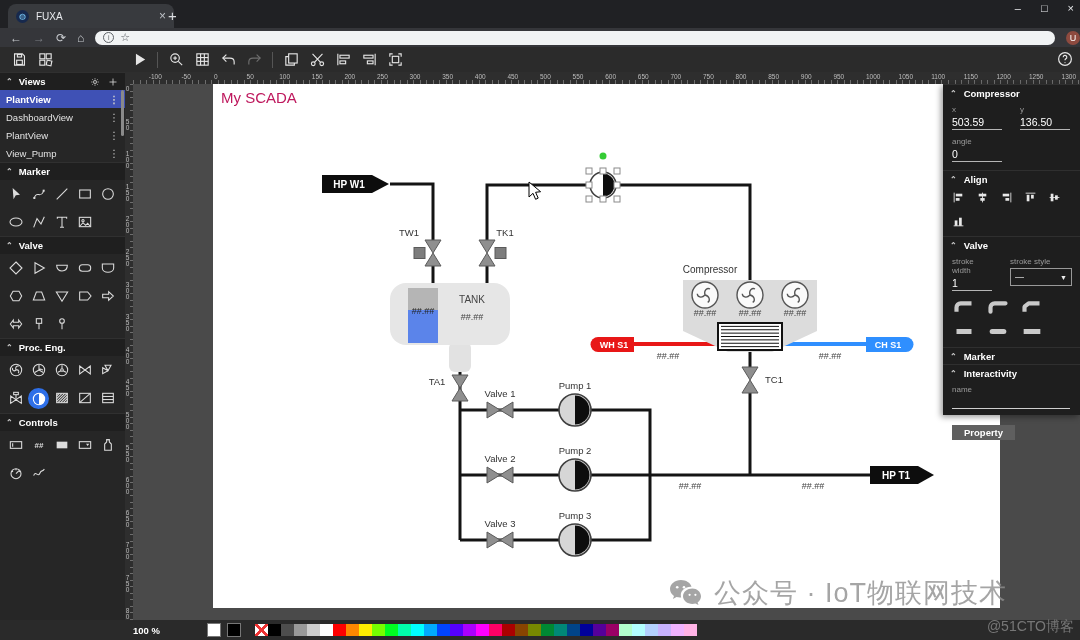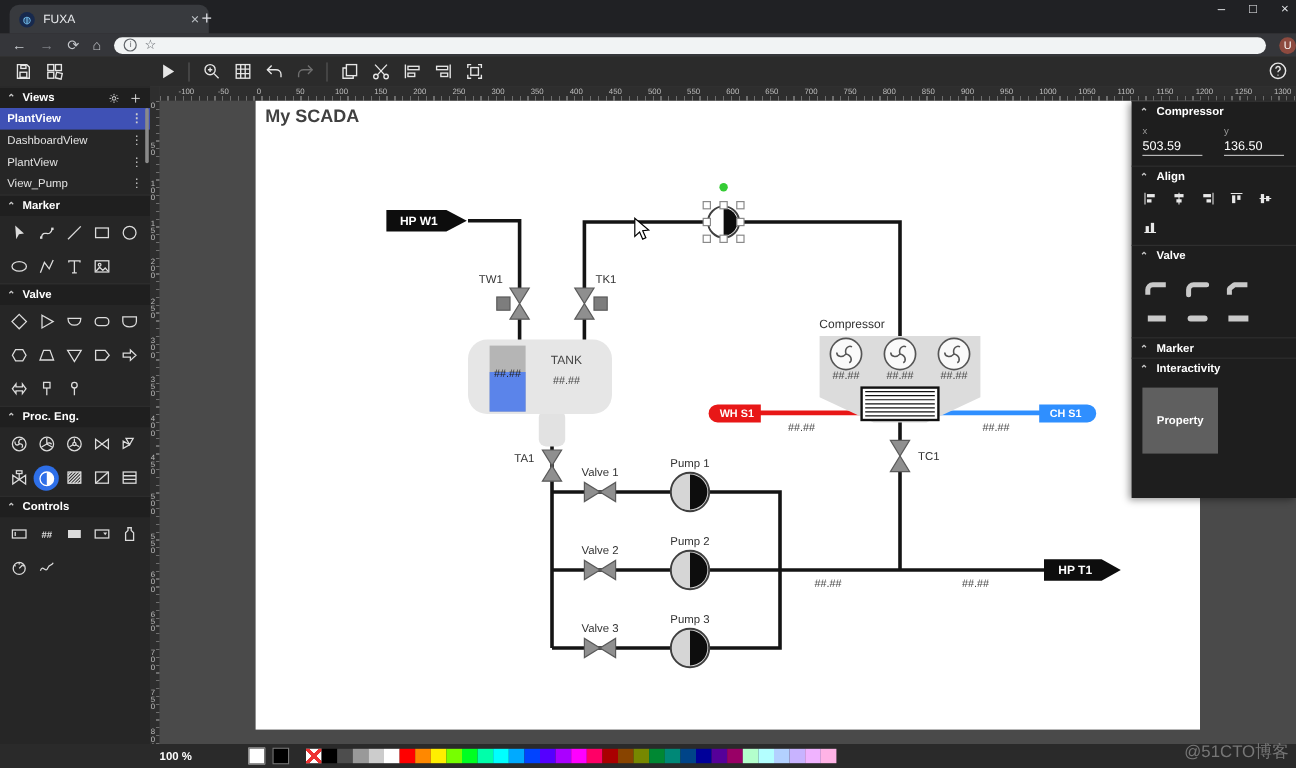--- a/index.html
+++ b/index.html
@@ -43,21 +43,21 @@
        background-size:100% 4px;background-position:0 8px;background-repeat:no-repeat;}
   .hrlabel{position:absolute;top:1px;font-size:6.5px;color:#bdbdbd;}
   #ruler-v{position:absolute;left:125px;top:84px;width:8px;height:536px;background:#2e2e2e;
        background-image:repeating-linear-gradient(0deg,#6e6e6e 0 1px,transparent 1px 6.52px);
        background-size:3px 100%;background-position:5px 0;background-repeat:no-repeat;}
   .vrlabel{position:absolute;left:0px;font-size:6.5px;line-height:6px;color:#bdbdbd;white-space:pre;text-align:center;width:5px;}
   #rcorner{position:absolute;left:125px;top:72px;width:8px;height:12px;background:#2e2e2e;}
   
   #viewport{position:absolute;left:133px;top:84px;width:947px;height:536px;background:#4a4a4a;}
   #page{position:absolute;left:80px;top:0;width:787px;height:524px;background:#ffffff;}
-  #page-title{position:absolute;left:8px;top:5px;font-size:15px;color:#404040;font-weight:bold;}
+  #page-title{position:absolute;left:8px;top:5px;font-size:15px;color:#be185d;}
   
   #sidebar{position:absolute;left:0;top:72px;width:125px;height:548px;background:#262626;color:#ddd;overflow:hidden;}
   .sec-head{display:flex;align-items:center;height:17px;padding:0 6px;gap:6px;background:#1f1f1f;
        border-top:1px solid #303030;color:#fff;font-size:9.5px;font-weight:bold;}
   .sec-head .chev{font-size:8px;color:#ccc;}
   .sec-head .spacer{flex:1;}
   .sec-head svg{width:12px;height:12px;color:#ddd;}
   .viewrow{display:flex;align-items:center;height:18px;padding:0 6px;font-size:9.5px;color:#e3e3e3;}
   .viewrow.selected{background:#3f51b5;color:#fff;font-weight:bold;}
   .viewrow .vdots{margin-left:auto;color:#ccc;font-size:10px;letter-spacing:0;}
@@ -77,21 +77,21 @@
   .plabel{font-size:8px;color:#9a9a9a;margin-bottom:2px;}
   .pvalue{font-size:10.5px;color:#fff;border-bottom:1px solid #b5b5b5;width:50px;padding-bottom:1px;}
   .prow2{display:flex;gap:18px;}
   .alignrow{display:flex;gap:11px;flex-wrap:wrap;}
   .alignbtn{color:#e8e8e8;} .alignbtn svg{width:13px;height:13px;}
   .pselect{width:52px;height:16px;border:1px solid #999;display:flex;align-items:center;
        justify-content:space-between;padding:0 4px;font-size:9px;color:#eee;}
   .strokebtns{display:flex;gap:10px;margin-top:9px;}
   .strokebtns svg{width:24px;height:15px;color:#c9c9c9;}
   #prop-btn{margin:8px 0 6px 9px;display:inline-block;background:#5f5f5f;color:#fff;
-       font-size:9.5px;font-weight:bold;padding:22px 12px;}
+       font-size:9.5px;font-weight:bold;padding:2px 12px;}
   #name-line{border-bottom:1px solid #cfcfcf;width:118px;height:12px;}
   
   #bottombar{position:absolute;left:0;top:620px;width:1080px;height:20px;background:#2a2a2a;
        display:flex;align-items:center;}
   #zoomlabel{position:absolute;left:133px;color:#fff;font-size:9.5px;font-weight:bold;}
   .fsw{position:absolute;top:3px;width:14px;height:14px;border:1px solid #777;box-sizing:border-box;}
   #palette{position:absolute;left:255px;top:4px;display:flex;}
   .sw{width:13px;height:12px;}
   .sw.none{background:
       linear-gradient(45deg,transparent 42%,#e33 42% 58%,transparent 58%),
@@ -765,20 +765,24 @@
           <div class="prow2">
             <div>
               <div class="plabel">x</div>
               <div class="pvalue">503.59</div>
             </div>
             <div>
               <div class="plabel">y</div>
               <div class="pvalue">136.50</div>
             </div>
           </div>
+          <div style="margin-top: 7px;">
+            <div class="plabel">angle</div>
+            <div class="pvalue">0</div>
+          </div>
         </div>
     </div>
     <div class="psec">
       <div class="psec-head">
         <span class="chev">⌃</span>
         <span>Align</span>
       </div>
       <div class="pbody alignrow" id="align-body">
           <span class="alignbtn">
             <svg viewBox="0 0 24 24" fill="none" stroke="currentColor" stroke-width="1.6">
@@ -823,20 +827,33 @@
             </svg>
           </span>
         </div>
     </div>
     <div class="psec">
       <div class="psec-head">
         <span class="chev">⌃</span>
         <span>Valve</span>
       </div>
       <div class="pbody">
+        <div class="prow2">
+          <div>
+            <div class="plabel">stroke width</div>
+            <div class="pvalue" style="width:40px">1</div>
+          </div>
+          <div>
+            <div class="plabel">stroke style</div>
+            <div class="pselect">
+              <span>—</span>
+              <span style="font-size:7px">▼</span>
+            </div>
+          </div>
+        </div>
         <div class="strokebtns" id="stroke-corners">
             <span>
               <svg viewBox="0 0 24 18" fill="none" stroke="currentColor">
                 <path d="M3 14V9a5 5 0 0 1 5-5h13" stroke-width="5" stroke-linejoin="miter"></path>
               </svg>
             </span>
             <span>
               <svg viewBox="0 0 24 18" fill="none" stroke="currentColor">
                 <path d="M3 14V9a5 5 0 0 1 5-5h13" stroke-width="5" stroke-linecap="round"></path>
               </svg>
@@ -869,20 +886,24 @@
     <div class="psec">
       <div class="psec-head">
         <span class="chev">⌃</span>
         <span>Marker</span>
       </div>
     </div>
     <div class="psec">
       <div class="psec-head">
         <span class="chev">⌃</span>
         <span>Interactivity</span>
+      </div>
+      <div class="pbody">
+        <div class="plabel">name</div>
+        <div id="name-line"></div>
       </div>
     </div>
     <div id="prop-btn">Property</div>
   </div>
 
   <div id="bottombar">
     <span id="zoomlabel">100 %</span>
     <div class="fsw" style="left:207px;background:#fff"></div>
     <div class="fsw" style="left:227px;background:#000"></div>
     <div id="palette">
@@ -916,15 +937,28 @@
         <div class="sw" style="background: rgb(153, 0, 102);"></div>
         <div class="sw" style="background: rgb(179, 255, 204);"></div>
         <div class="sw" style="background: rgb(179, 255, 255);"></div>
         <div class="sw" style="background: rgb(179, 209, 255);"></div>
         <div class="sw" style="background: rgb(200, 179, 255);"></div>
         <div class="sw" style="background: rgb(240, 179, 255);"></div>
         <div class="sw" style="background: rgb(255, 179, 230);"></div>
       </div>
   </div>
 
+  <div id="watermark">
+    <svg width="36" height="30" viewBox="0 0 36 30">
+      <g fill="#8f8f8f">
+        <path d="M13 2C6.9 2 2 6 2 11c0 2.8 1.6 5.3 4 6.9L4.9 21l3.6-1.9c1.1.3 2.3.5 3.5.5.4 0 .8 0 1.2-.1-.3-.8-.4-1.6-.4-2.5 0-4.6 4.4-8.3 9.8-8.3h.9C22.4 4.8 18.1 2 13 2z"></path>
+        <path d="M24.5 10.5c-5.2 0-9.5 3.4-9.5 7.7s4.3 7.7 9.5 7.7c1 0 2-.1 2.9-.4l3.1 1.6-.9-2.7c2.1-1.4 3.4-3.6 3.4-6.2 0-4.3-4.3-7.7-8.5-7.7z"></path>
+        <circle cx="9.2" cy="9.2" r="1.3" fill="#fff"></circle>
+          <circle cx="16" cy="9.2" r="1.3" fill="#fff"></circle>
+        <circle cx="21.6" cy="16.8" r="1.1" fill="#fff"></circle>
+          <circle cx="27.4" cy="16.8" r="1.1" fill="#fff"></circle>
+      </g>
+    </svg>
+    <span class="wm-text">公众号 · IoT物联网技术</span>
+  </div>
   <div id="wm-credit">@51CTO博客</div>
 
 </div>
 
 </body></html>

